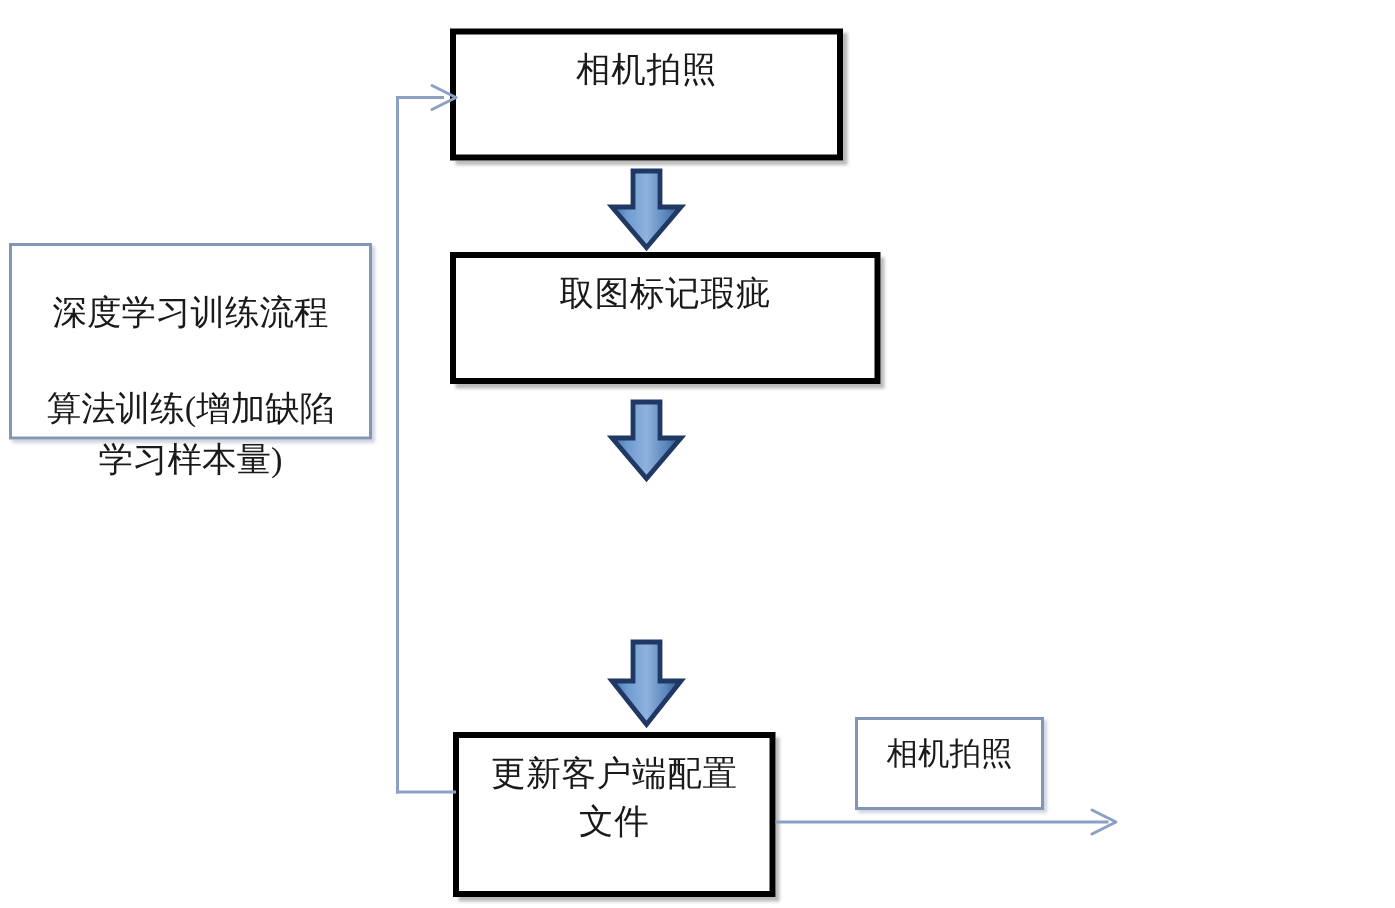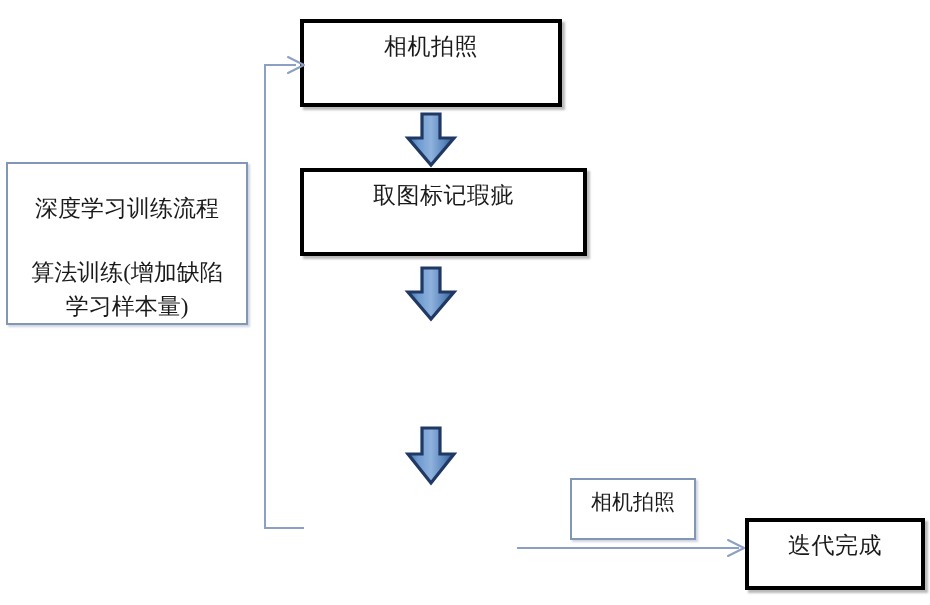--- a/index.html
+++ b/index.html
@@ -90,39 +90,40 @@
 
   .conn-arrowhead {
     position: absolute;
   }
 </style>
 </head>
 <body>
 
 <div id="canvas">
 
-  <div class="note" id="panel-desc" style="left:6px; top:162px; width:242px; height:163px;">
+  <div class="note" id="panel-desc" style="left:6px; top:162px; width:242px; height:131px;">
     <div class="label line1">深度学习训练流程</div>
     <div class="label line2">算法训练(增加缺陷
 学习样本量)</div>
   </div>
 
   <div class="node" id="node-camera" style="left:300px; top:19px; width:262px; height:88px;">
     <div class="label">相机拍照</div>
   </div>
 
   <div class="node" id="node-mark" style="left:300px; top:168px; width:287px; height:88px;">
     <div class="label">取图标记瑕疵</div>
   </div>
 
 
+  <div class="node" id="node-update" style="left:302px; top:488px; width:215px; height:110px;">
+    <div class="label">更新客户端配置
+文件</div>
+  </div>
 
-  <div class="node" id="node-done" style="left:745px; top:518px; width:180px; height:72px;">
-    <div class="label">迭代完成</div>
-  </div>
 
   <div class="note" id="note-expected" style="left:570px; top:478px; width:126px; height:62px;">
     <div class="label">相机拍照</div>
   </div>
 
   <svg class="block-arrow" style="left:401px; top:112px;" width="60" height="56" viewBox="0 0 60 56">
     <defs>
       <linearGradient id="agrad1" x1="0" y1="0" x2="1" y2="0">
         <stop offset="0%" stop-color="#3f6fa8"></stop>
         <stop offset="22%" stop-color="#6e9bd0"></stop>

